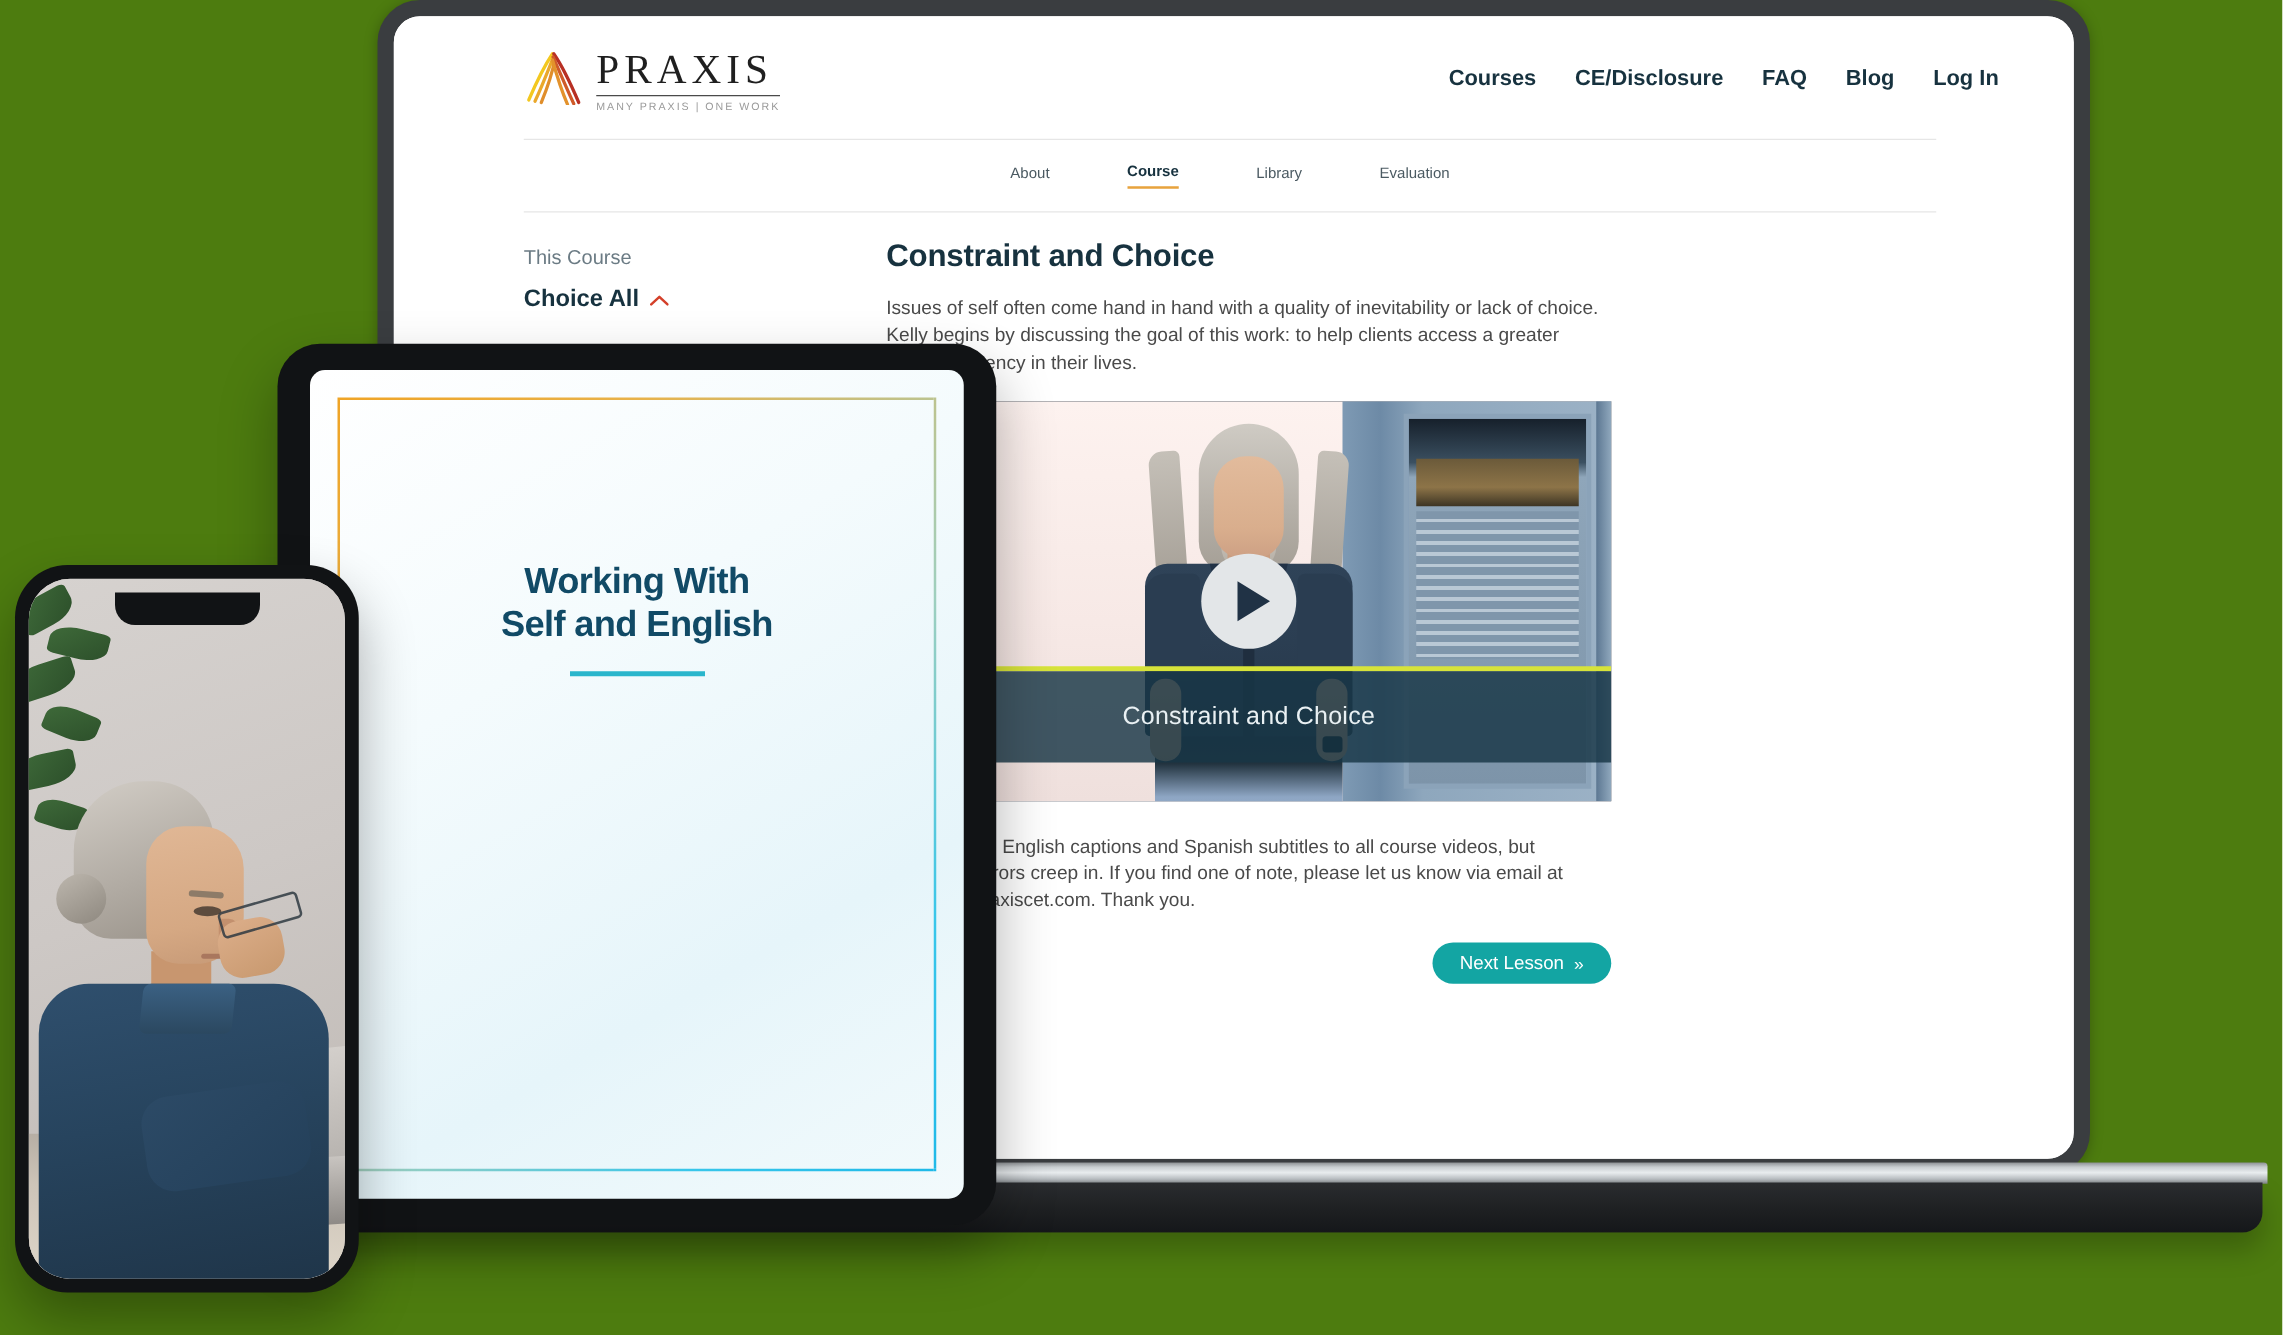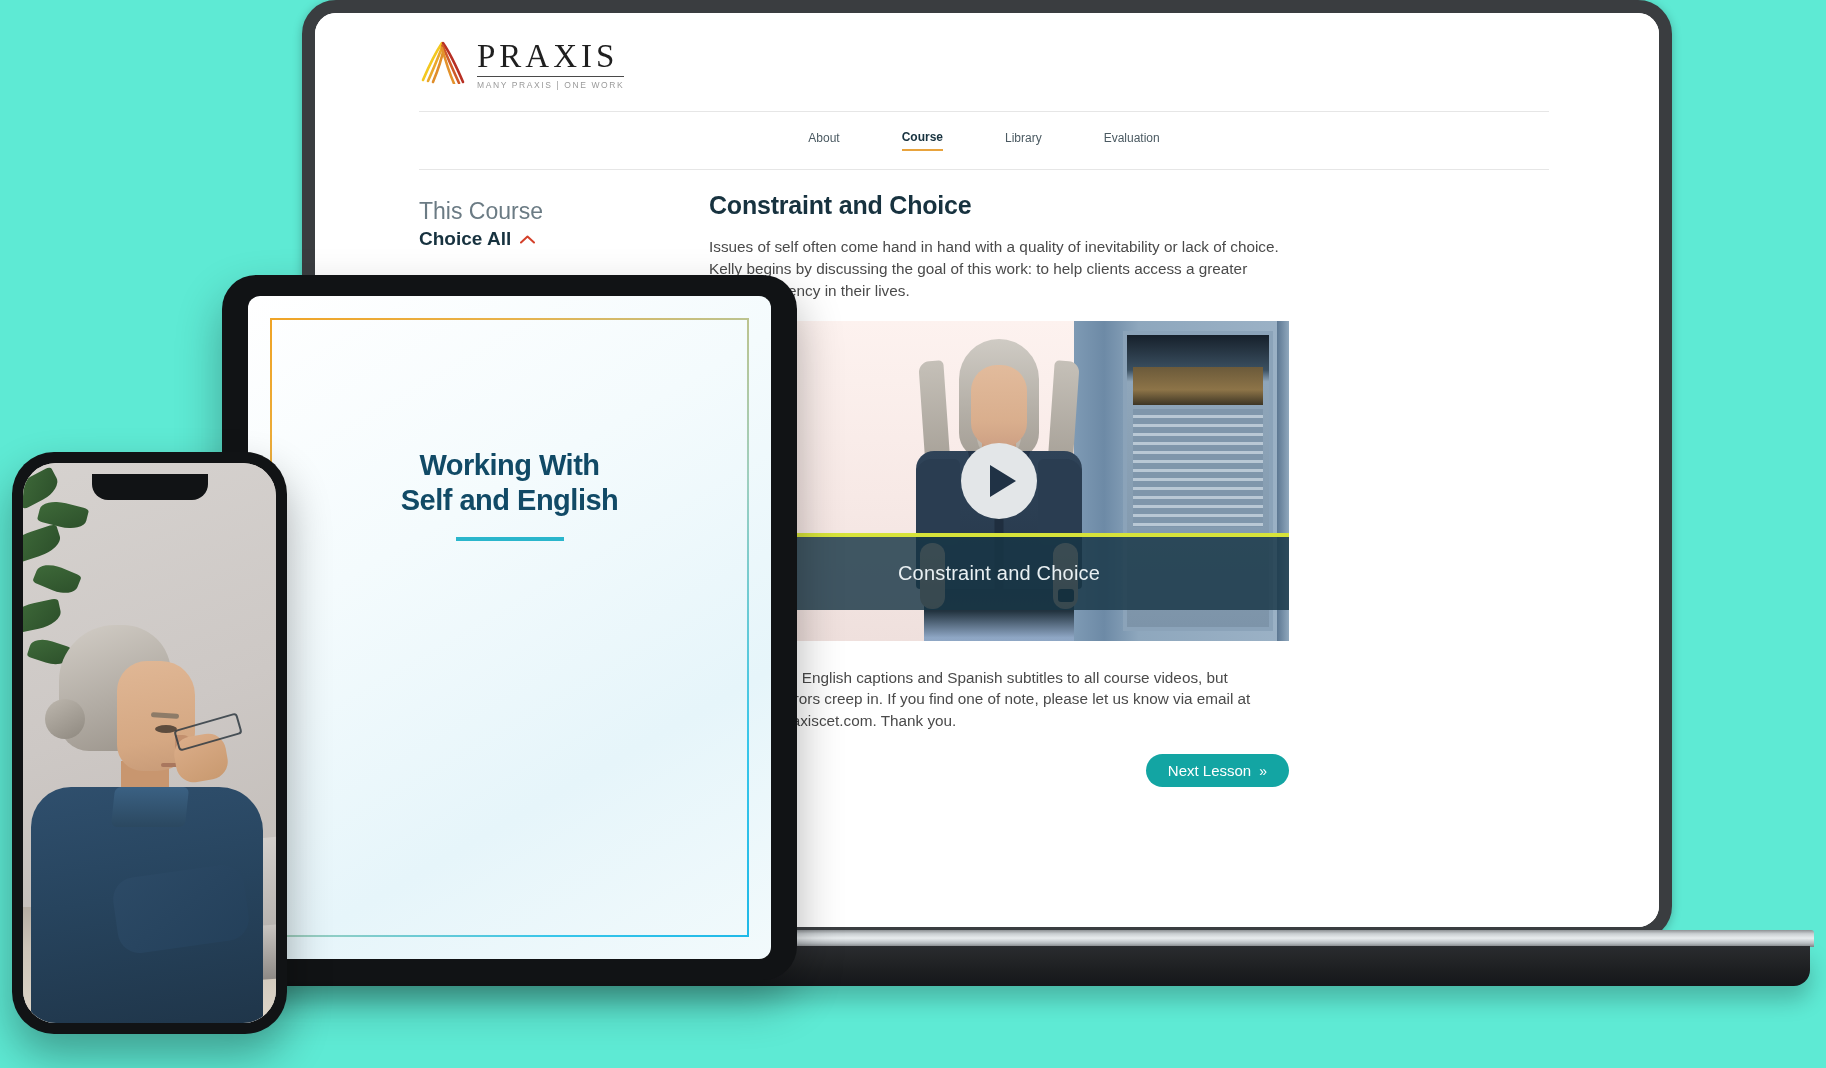--- a/index.html
+++ b/index.html
@@ -2,21 +2,21 @@
 <html><head>
 <meta charset="utf-8">
 <style>
   * { box-sizing: border-box; margin: 0; padding: 0; }
   html, body {
     width: 1826px; height: 1068px;
     background: #ffffff;
     font-family: "Liberation Sans", sans-serif;
     overflow: hidden;
   }
-  .stage { position: relative; width: 1826px; height: 1068px; background: #5eead4; }
+  .stage { position: relative; width: 1826px; height: 1068px; background: #4d7c0f; }
 
   
   .laptop { position: absolute; left: 302px; top: 0px; width: 1370px; height: 952px; }
   .laptop-bezel {
     position: absolute; left: 0; top: 0; width: 1370px; height: 940px;
     border: 13px solid #3a3d40;
     border-radius: 34px;
     background: #ffffff;
     box-shadow: 0 2px 10px rgba(0,0,0,0.25);
     overflow: hidden;
@@ -77,21 +77,21 @@
   .sub-nav a {
     font-size:12px; color:#4b5a62; text-decoration:none; padding-bottom:5px;
   }
   .sub-nav a.active {
     color:#17323f; font-weight:700; border-bottom:2.5px solid #e8a33d;
   }
   .sub-divider { position:absolute; left:104px; top:156px; width:1130px; height:1px; background:#e6e6e6; }
 
   
   .course-sidebar { position:absolute; left:104px; top:185px; width:250px; }
-  .sidebar-title { font-size:23px; color:#6b7b84; margin-bottom:3px; }
+  .sidebar-title { font-size:16px; color:#6b7b84; margin-bottom:13px; }
   .sidebar-expand { display:flex; align-items:center; gap:9px; }
   .sidebar-expand-label { font-size:19px; font-weight:700; color:#17323f; }
   .chev-up { width:15px; height:9px; display:block; }
 
   .course-main { position:absolute; left:394px; top:178px; width:580px; }
   .lesson-title { font-size:25px; font-weight:700; color:#17323f; letter-spacing:-0.2px; }
   .lesson-desc {
     margin-top:16px; font-size:15.3px; line-height:1.43; color:#4a4a4a;
   }
 
@@ -299,20 +299,27 @@
               <path d="M44 42 C38 28, 31 13, 24 3" stroke="#b83024" stroke-width="2.6" fill="none" stroke-linecap="round"></path>
               <path d="M40 43 C34 30, 28 16, 23.5 5.5" stroke="#cf5a29" stroke-width="2.6" fill="none" stroke-linecap="round"></path>
               <path d="M35 43.5 C30 32, 26 19, 23 8" stroke="#e3922c" stroke-width="2.6" fill="none" stroke-linecap="round"></path>
             </svg>
             <div class="logo-text">
               <div class="logo-title">PRAXIS</div>
               <div class="logo-sub">MANY PRAXIS  |  ONE WORK</div>
             </div>
           </div>
 
+          <nav class="top-nav">
+            <a href="#">Courses</a>
+            <a href="#">CE/Disclosure</a>
+            <a href="#">FAQ</a>
+            <a href="#">Blog</a>
+            <a href="#">Log In</a>
+          </nav>
         </div>
 
         <div class="nav-divider"></div>
 
         <nav class="sub-nav">
           <a href="#">About</a>
           <a href="#" class="active">Course</a>
           <a href="#">Library</a>
           <a href="#">Evaluation</a>
         </nav>

